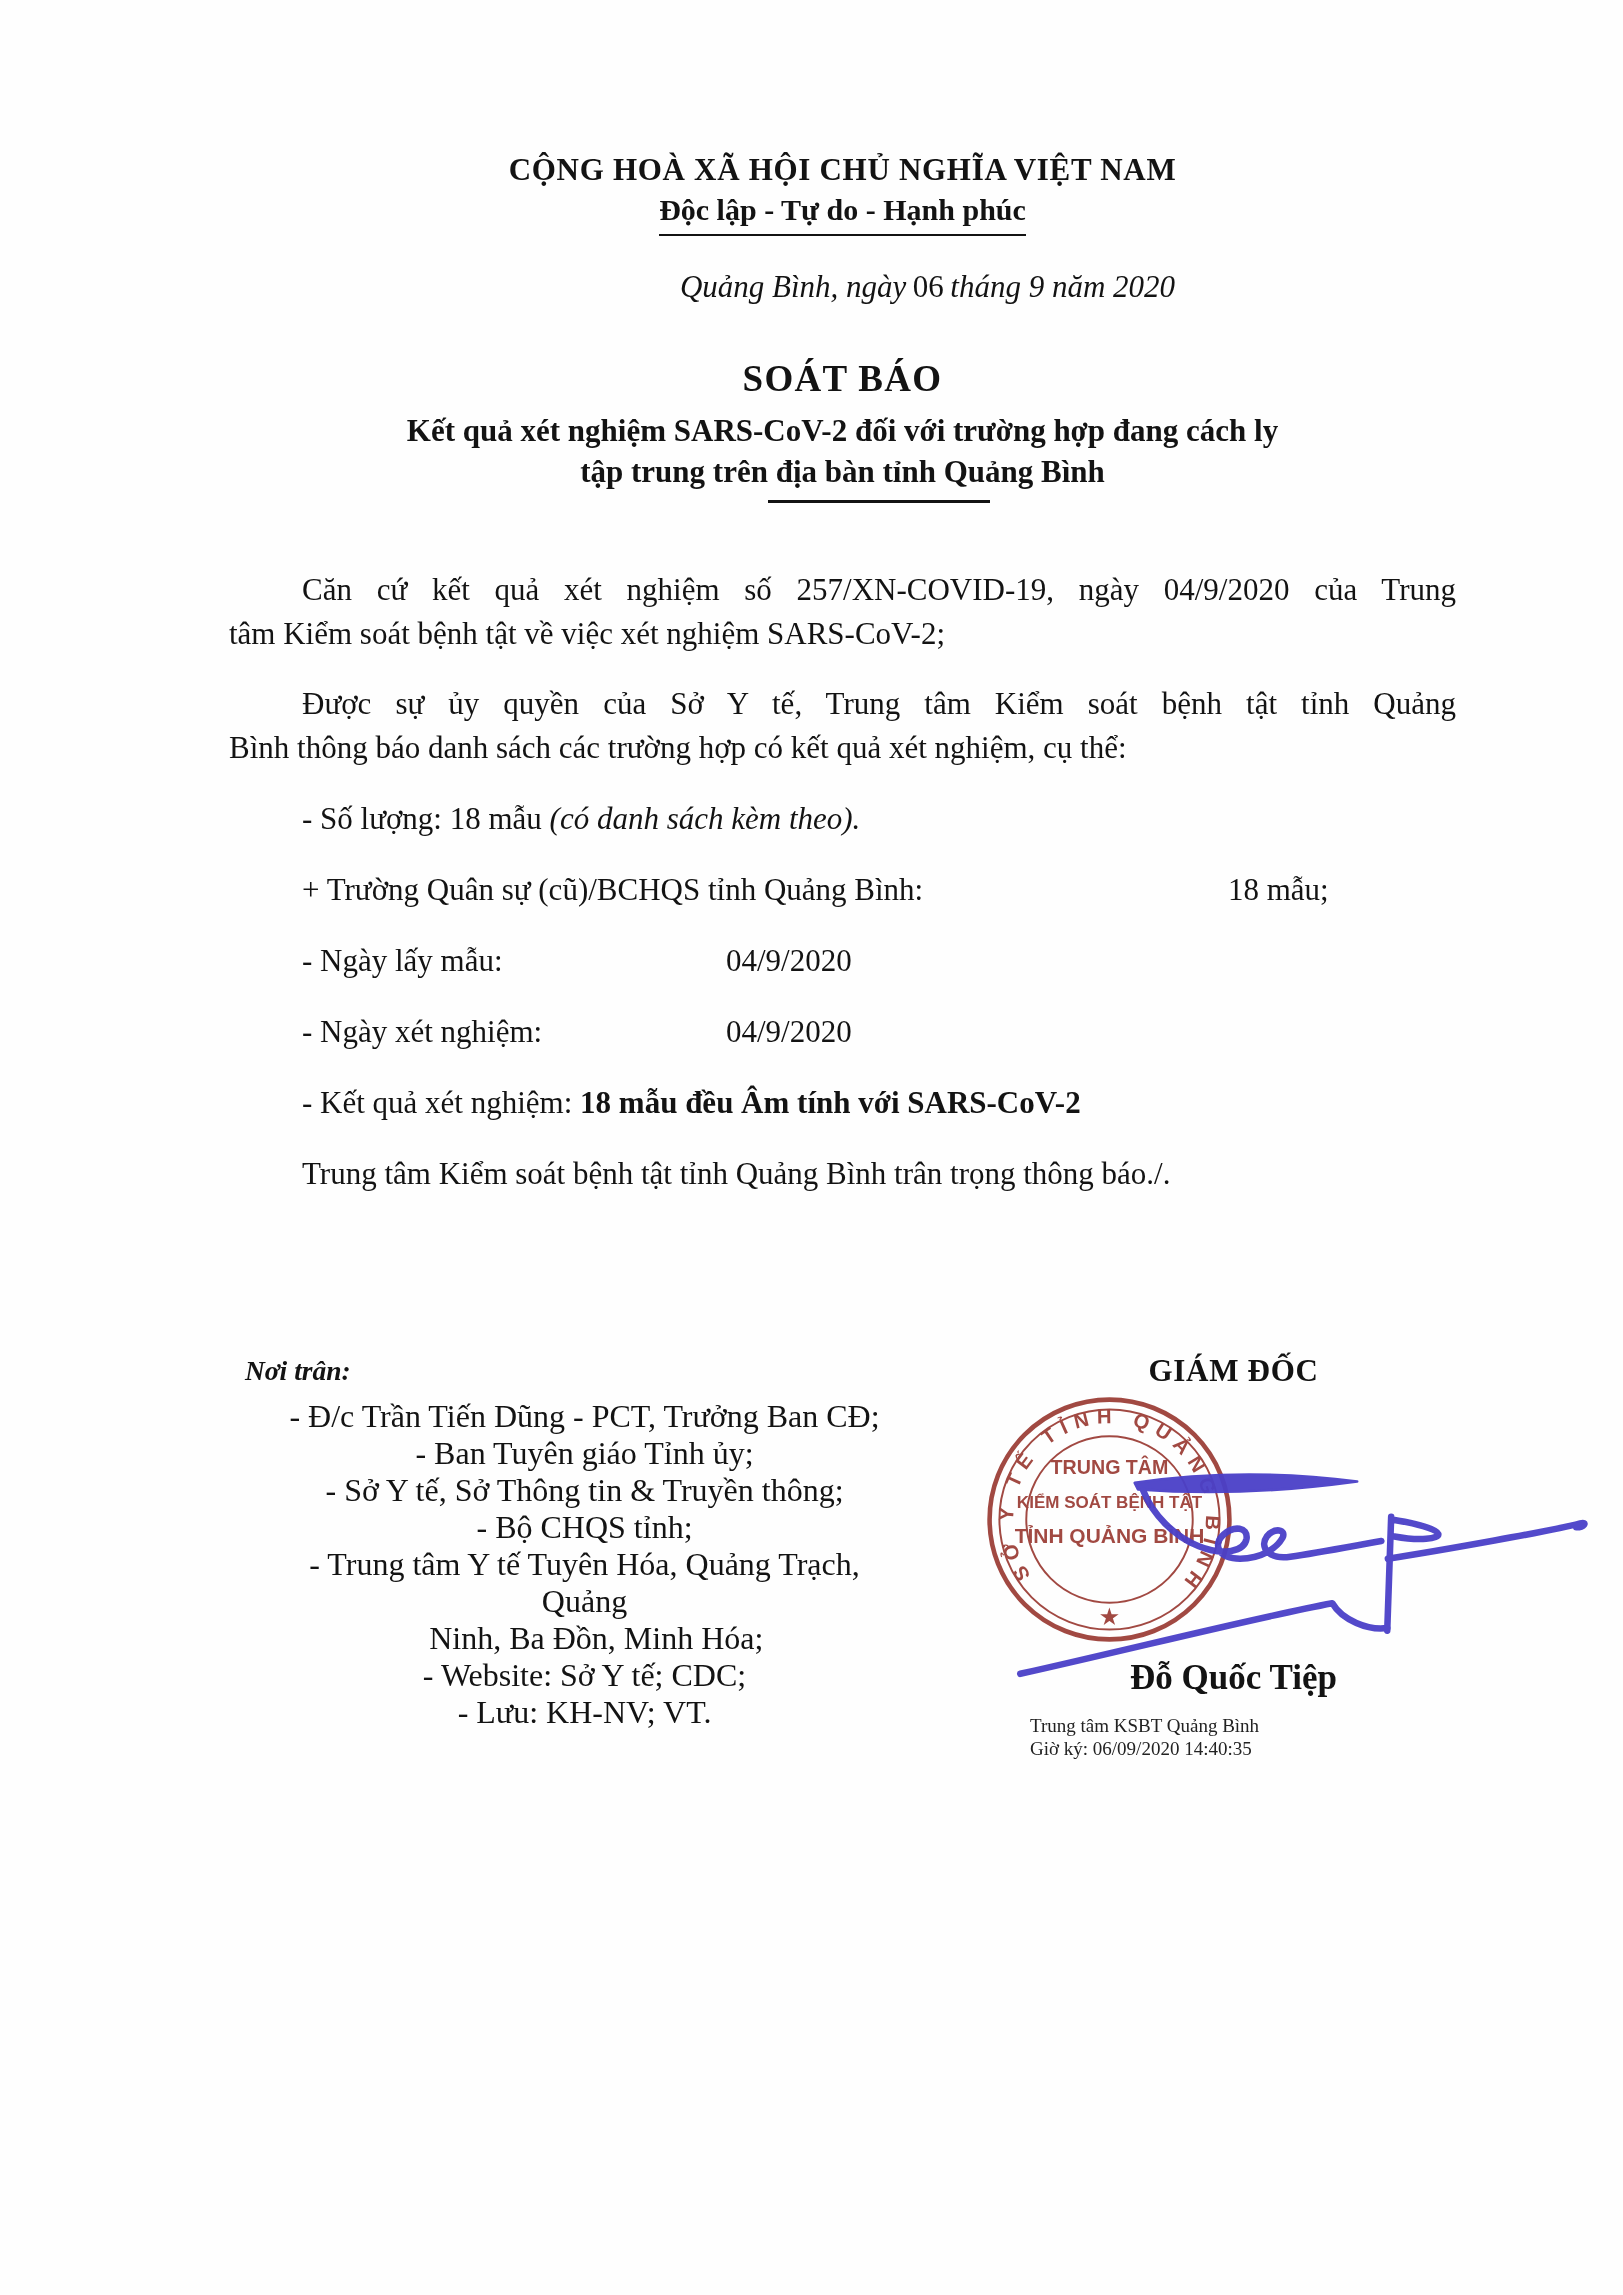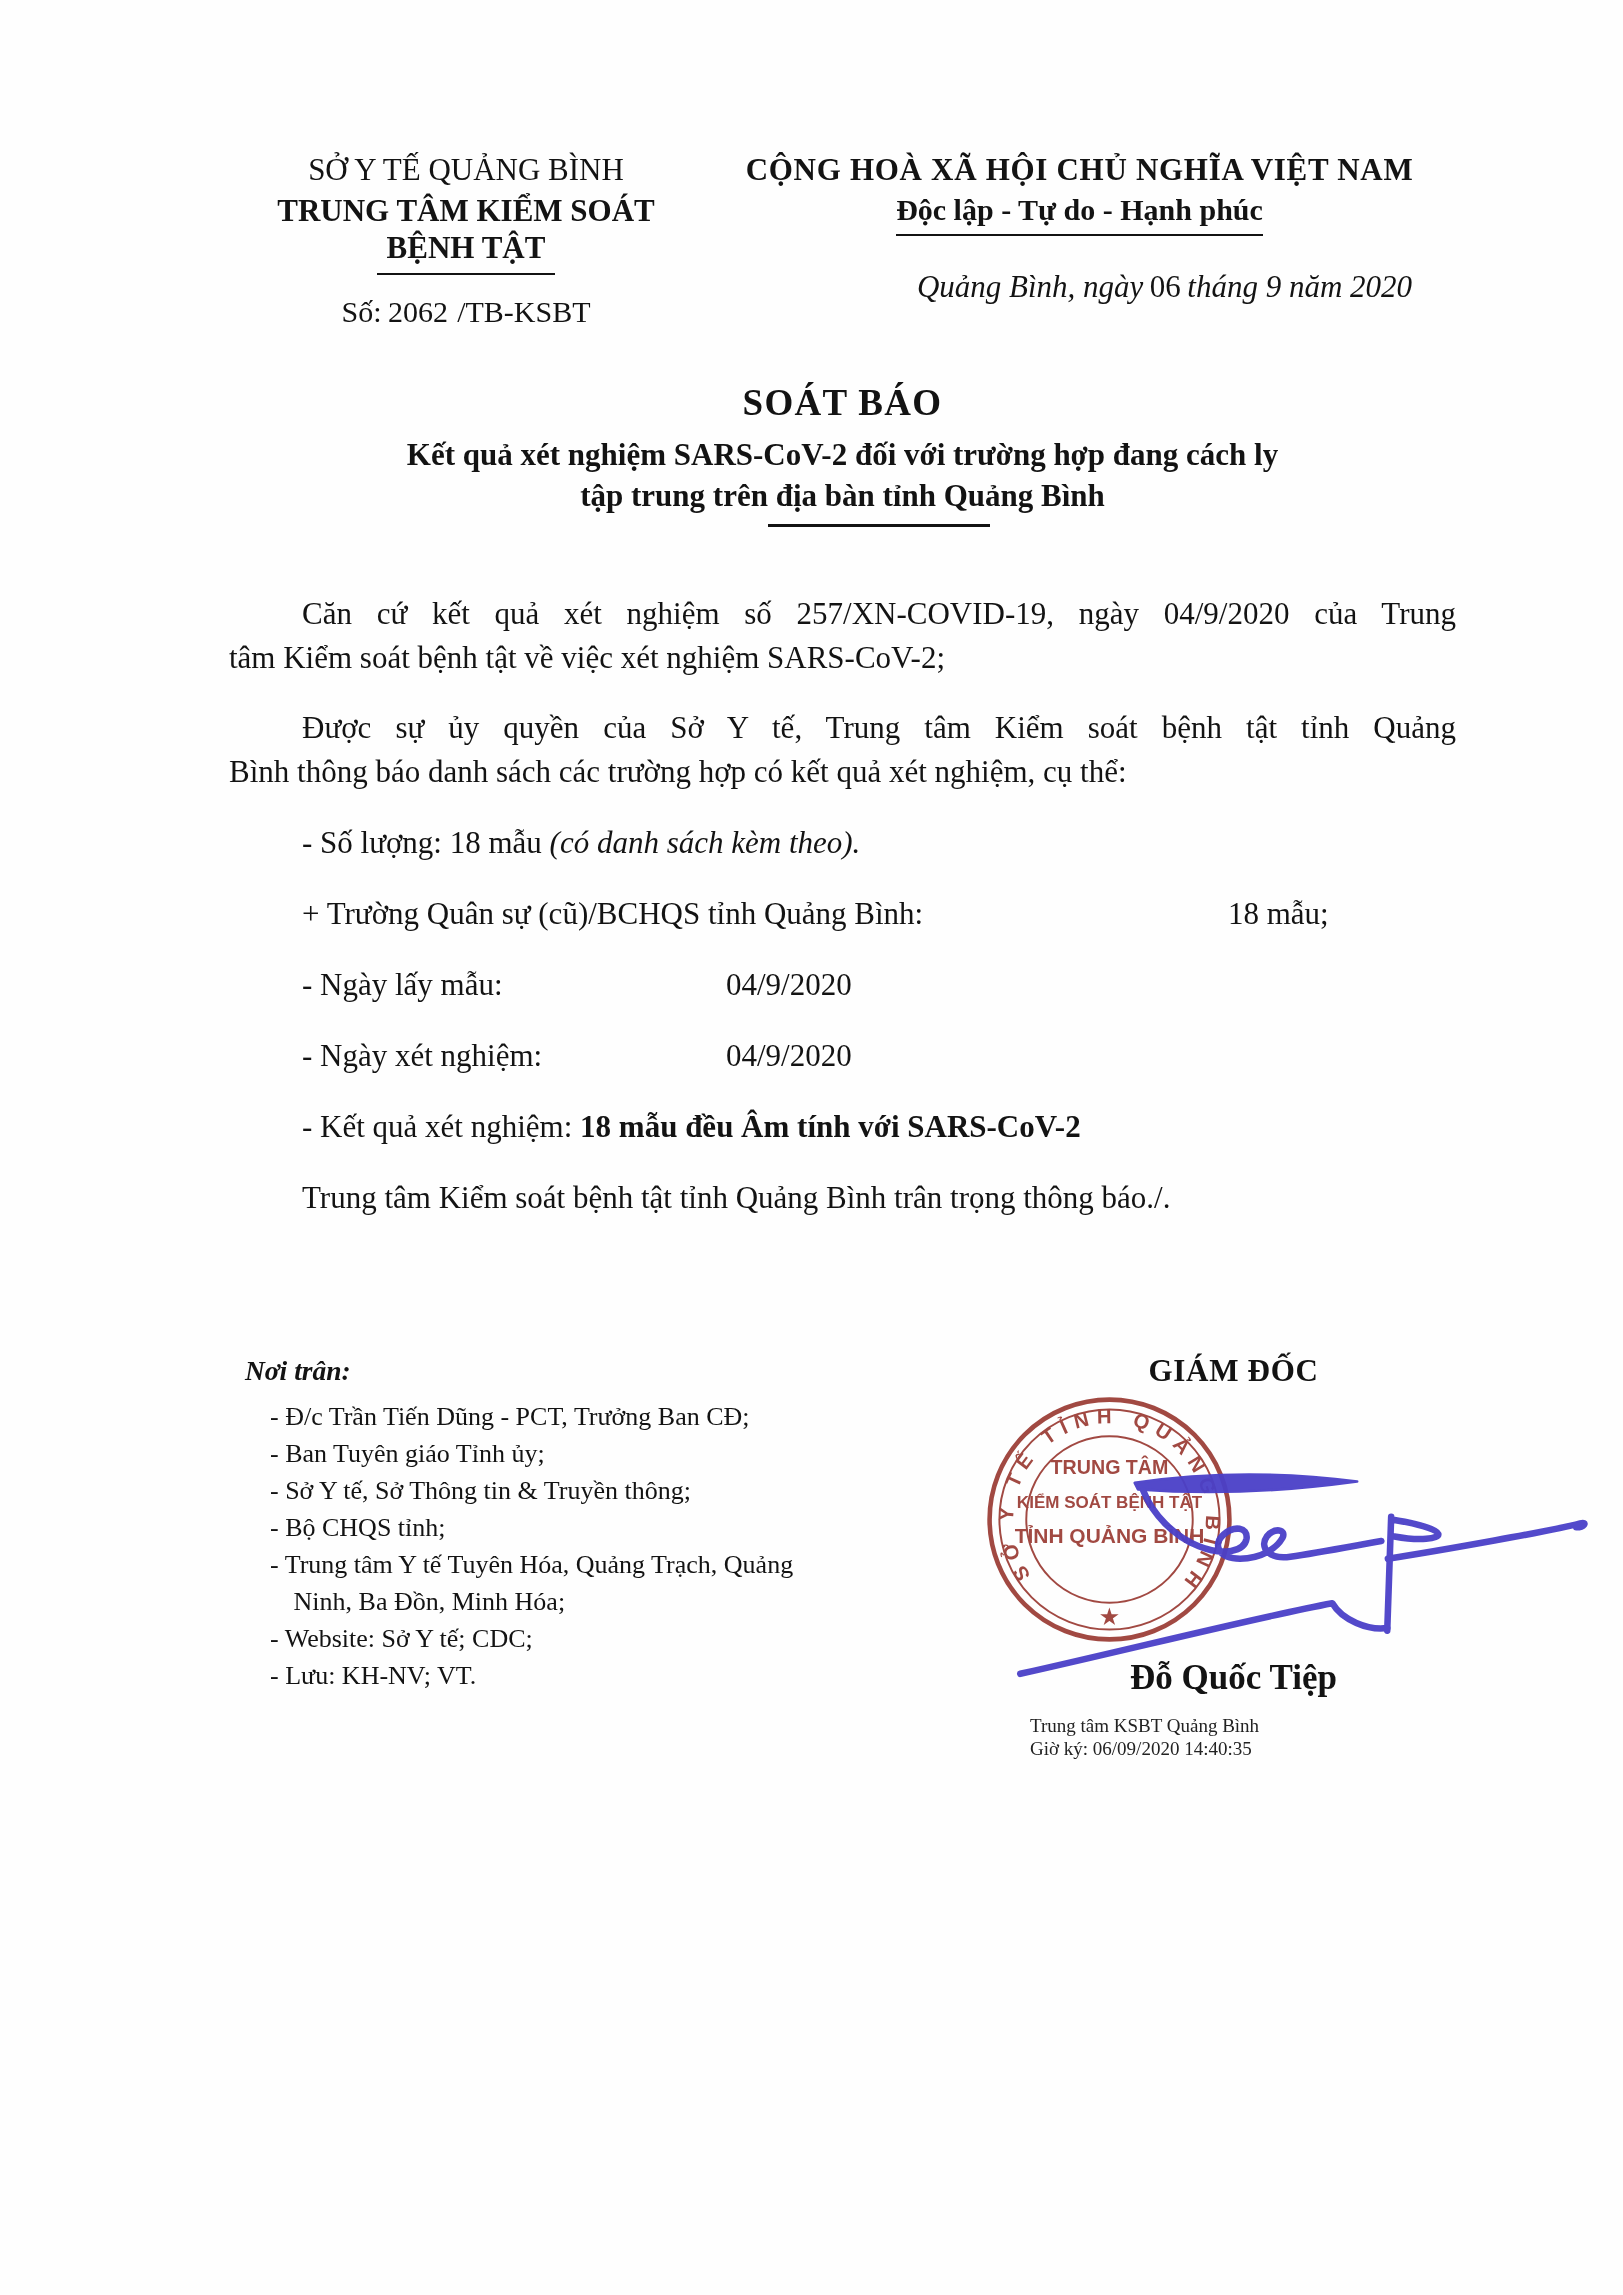--- a/index.html
+++ b/index.html
@@ -44,44 +44,38 @@
   .item { font-size:31px; line-height:44px; margin-top:27px; padding-left:73px; }
   .label-med { display:inline-block; width:424px; }
   .label-wide { display:inline-block; width:926px; }
   .bold { font-weight:bold; }
   .ital { font-style:italic; }
   .closing { margin-top:27px; font-size:31px; line-height:44px; padding-left:73px; }
 
   
   .recipients { position:absolute; left:245px; top:1355px; width:654px; }
   .recip-title { font-size:27.5px; font-weight:bold; font-style:italic; }
-  .recip-list { margin-top:10.5px; font-size:26px; line-height:37px; padding-left:25px; }
+  .recip-list { margin-top:10.5px; font-size:32px; line-height:37px; padding-left:25px;text-align:center; }
   .recip-list .cont { padding-left:23.6px; }
 
   .sign-title { position:absolute; left:1037px; top:1353px; width:393px; text-align:center;
                 font-size:31px; font-weight:bold; letter-spacing:0.7px; }
   .stamp { position:absolute; left:985px; top:1395px; width:249px; height:249px; opacity:.92; }
   .sig   { position:absolute; left:981px; top:1459px; width:628px; height:236px; }
   .sign-name { position:absolute; left:1037px; top:1658px; width:393px; text-align:center;
                font-size:35px; font-weight:bold;font-family:Liberation Serif, serif; }
   .sign-info { position:absolute; left:1030px; top:1714px; font-size:19px; line-height:23px; color:#222; }
 </style>
 </head>
 <body>
 
 <div class="page">
   <div class="content">
 
     <div class="header">
-      <div class="h-left">
-        <div class="l1">SỞ Y TẾ QUẢNG BÌNH</div>
-        <div class="l2">TRUNG TÂM KIỂM SOÁT</div>
-        <div class="l3"><span class="u">BỆNH TẬT</span></div>
-        <div class="so-line"><span>Số:</span><span class="num">2062</span><span>/TB-KSBT</span></div>
-      </div>
       <div class="h-right">
         <div class="country">CỘNG HOÀ XÃ HỘI CHỦ NGHĨA VIỆT NAM</div>
         <div class="motto"><span class="u">Độc lập - Tự do - Hạnh phúc</span></div>
         <div class="date-line"><span>Quảng Bình, ngày</span><span class="day">06</span><span>tháng 9 năm 2020</span></div>
       </div>
     </div>
 
     <div class="title">
       <div class="title-main">SOÁT BÁO</div>
       <div class="title-sub">

